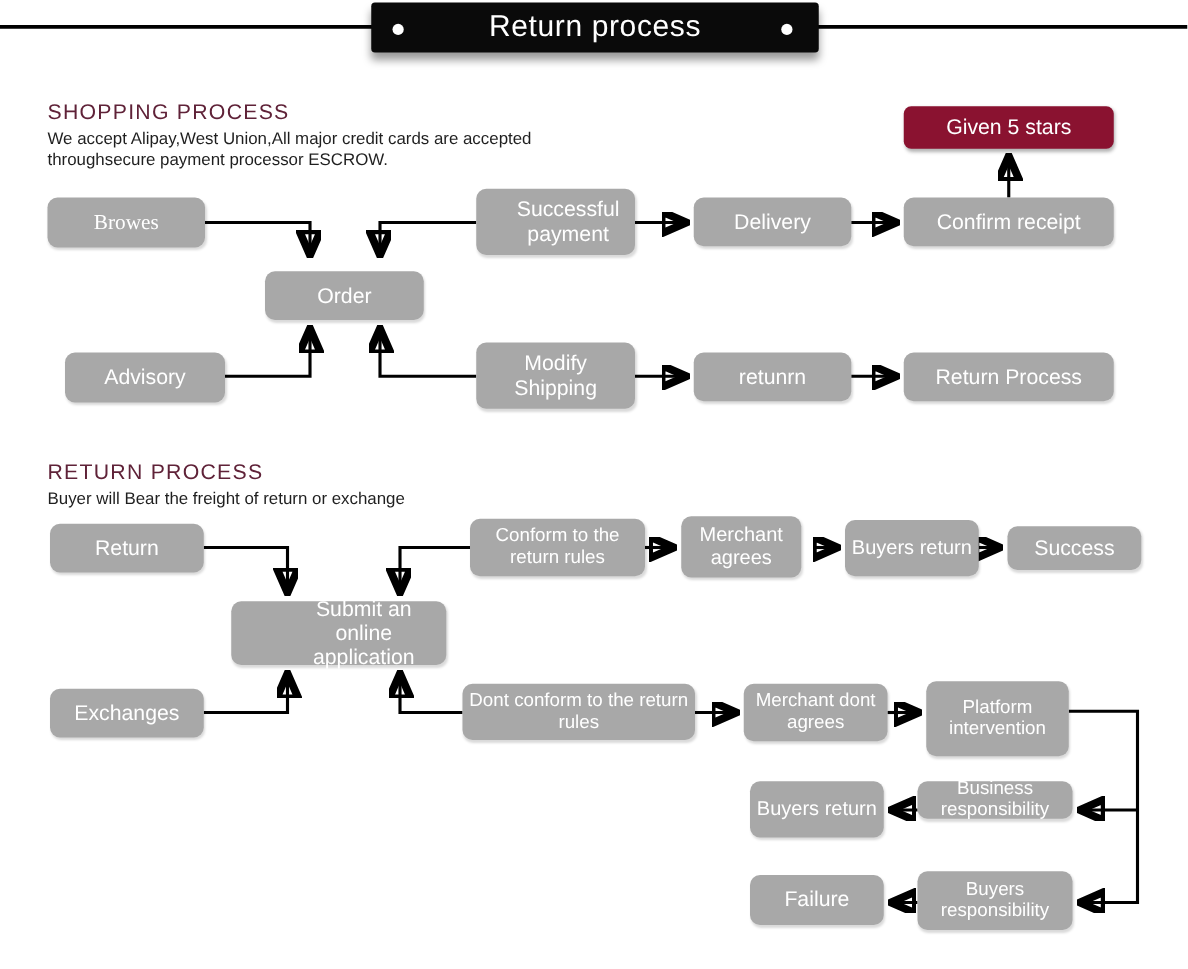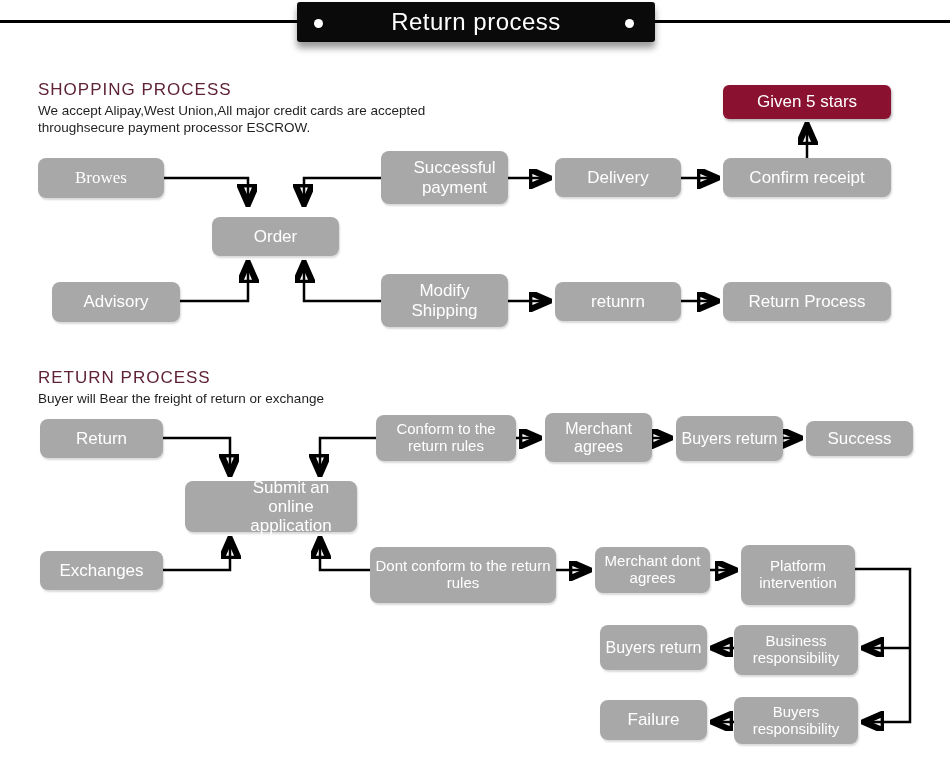--- a/index.html
+++ b/index.html
@@ -90,26 +90,26 @@
   <div class="node" style="left:723px;top:158px;width:168px;height:39px;">Confirm receipt</div>
   <div class="node accent" style="left:723px;top:85px;width:168px;height:34px;">Given 5 stars</div>
   <div class="node" style="left:212px;top:217px;width:127px;height:39px;">Order</div>
   <div class="node" style="left:52px;top:282px;width:128px;height:40px;">Advisory</div>
   <div class="node" style="left:381px;top:274px;width:127px;height:53px;">Modify Shipping</div>
   <div class="node" style="left:555px;top:282px;width:126px;height:39px;">retunrn</div>
   <div class="node" style="left:723px;top:282px;width:168px;height:39px;">Return Process</div>
 
   <div class="node" style="left:40px;top:419px;width:123px;height:39px;">Return</div>
   <div class="node fs15" style="left:376px;top:415px;width:140px;height:46px;">Conform to the return rules</div>
-  <div class="node fs16" style="left:545px;top:413px;width:107px;height:49px;">Merchant agrees</div>
+  <div class="node fs16" style="left:545px;top:413px;width:96px;height:49px;">Merchant agrees</div>
   <div class="node fs16" style="left:676px;top:416px;width:107px;height:45px;">Buyers return</div>
   <div class="node" style="left:806px;top:421px;width:107px;height:35px;">Success</div>
   <div class="node" style="left:185px;top:481px;width:172px;height:51px;padding-left:44px;">Submit an online application</div>
   <div class="node" style="left:40px;top:551px;width:123px;height:39px;">Exchanges</div>
-  <div class="node fs15" style="left:370px;top:547px;width:186px;height:56px;">Dont conform to the return rules</div>
+  <div class="node fs15" style="left:370px;top:547px;width:186px;height:45px;">Dont conform to the return rules</div>
   <div class="node fs15" style="left:595px;top:547px;width:115px;height:46px;">Merchant dont agrees</div>
   <div class="node fs15" style="left:741px;top:545px;width:114px;height:60px;">Platform intervention</div>
   <div class="node fs16" style="left:600px;top:625px;width:107px;height:45px;">Buyers return</div>
-  <div class="node fs15" style="left:734px;top:625px;width:124px;height:50px;">Business responsibility</div>
+  <div class="node fs15" style="left:734px;top:625px;width:124px;height:30px;">Business responsibility</div>
   <div class="node" style="left:600px;top:700px;width:107px;height:40px;">Failure</div>
   <div class="node fs15" style="left:734px;top:697px;width:124px;height:47px;">Buyers responsibility</div>
 
 </div>
 
 </body></html>

